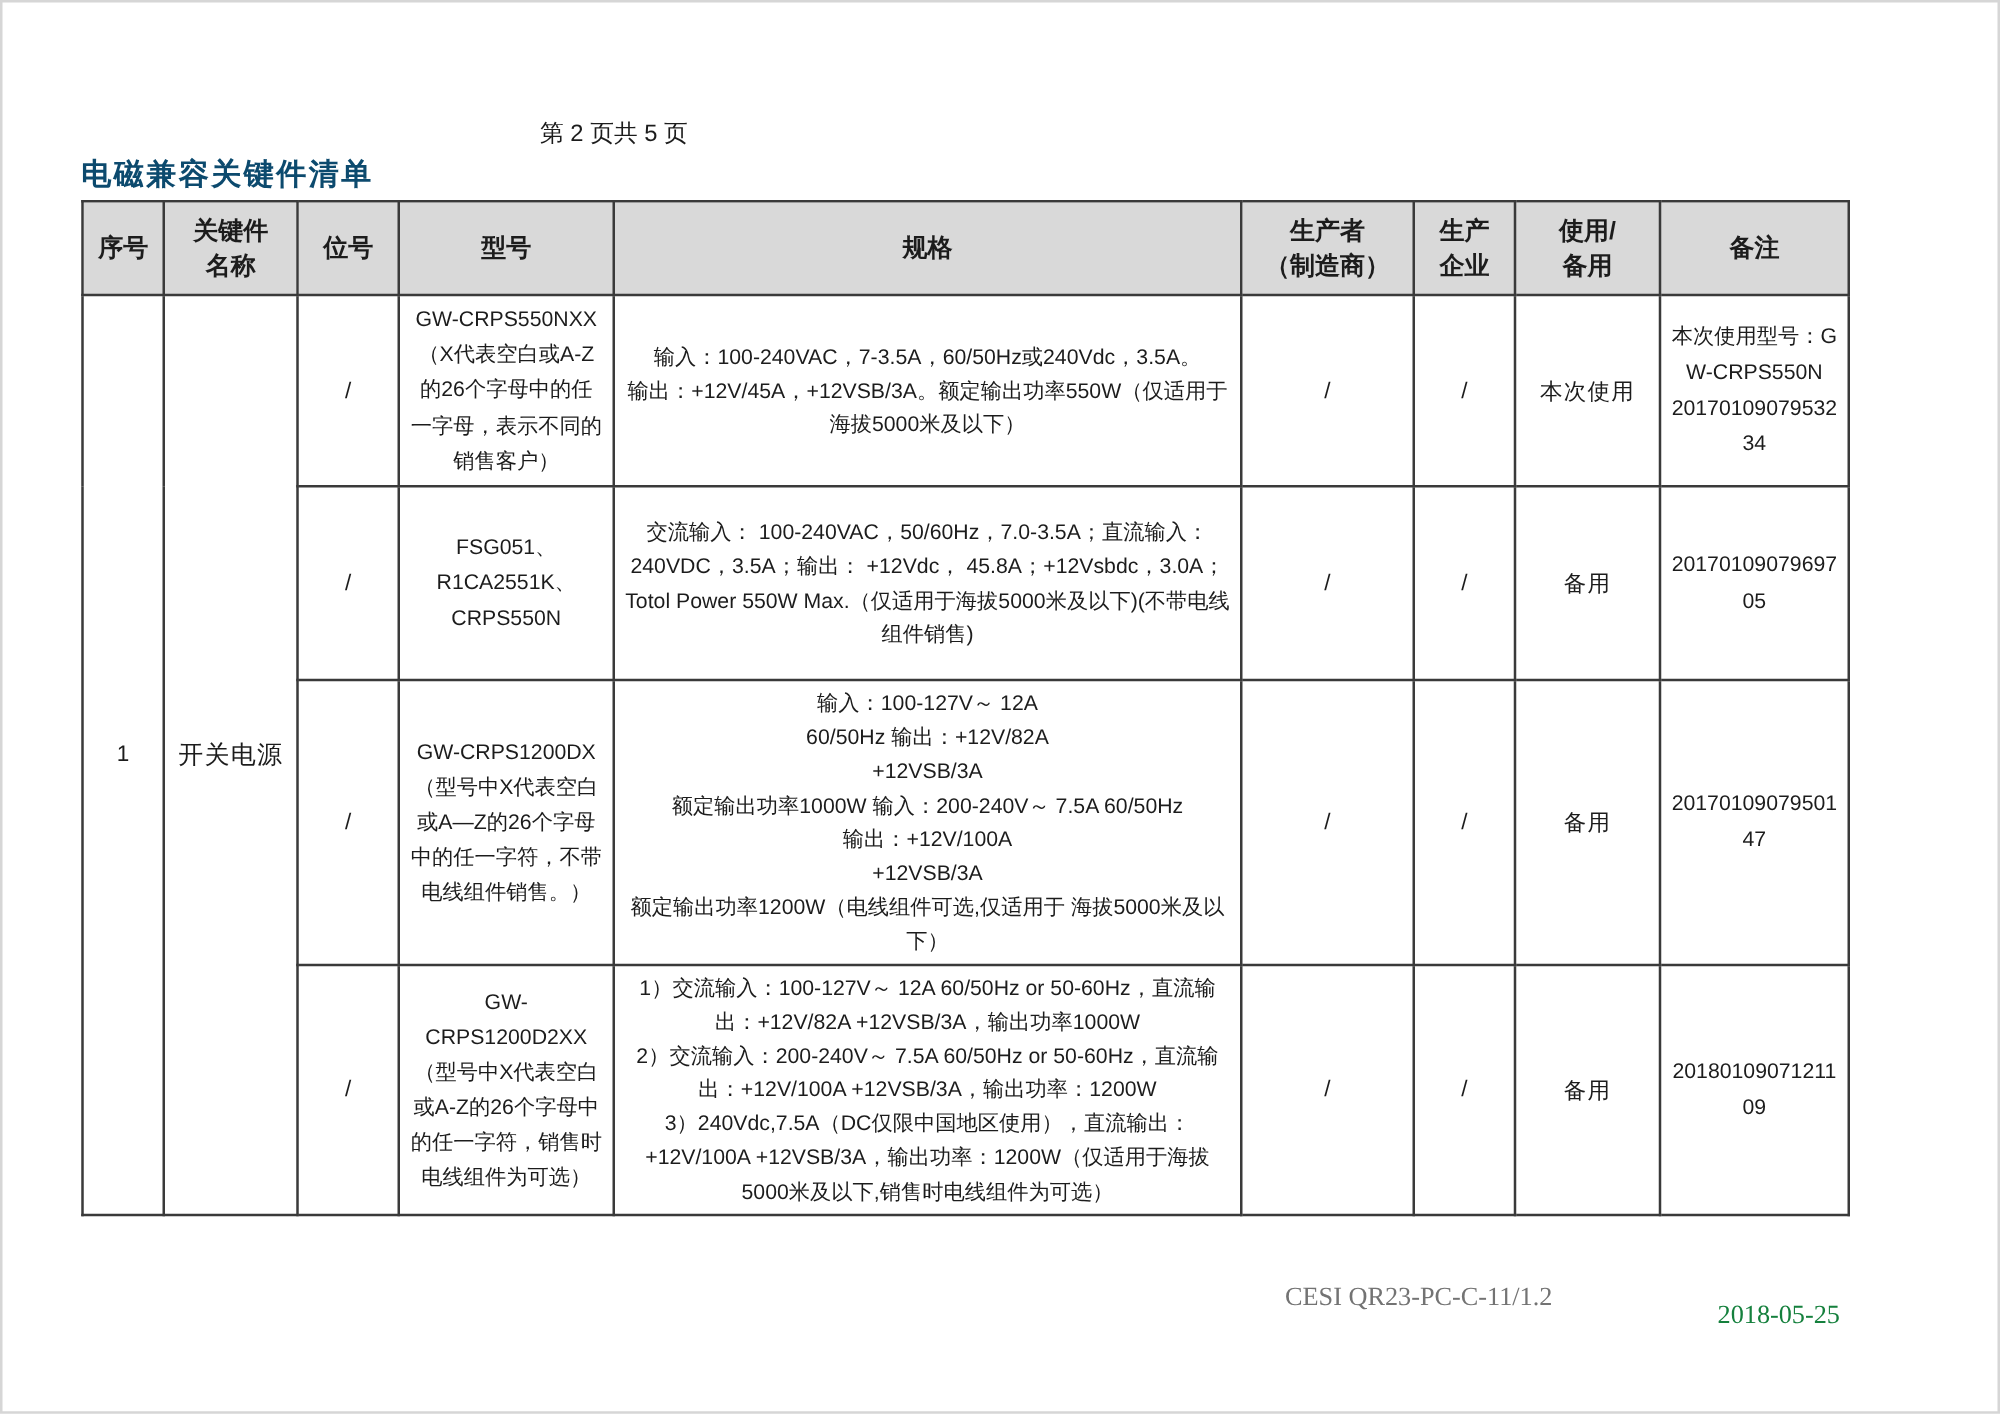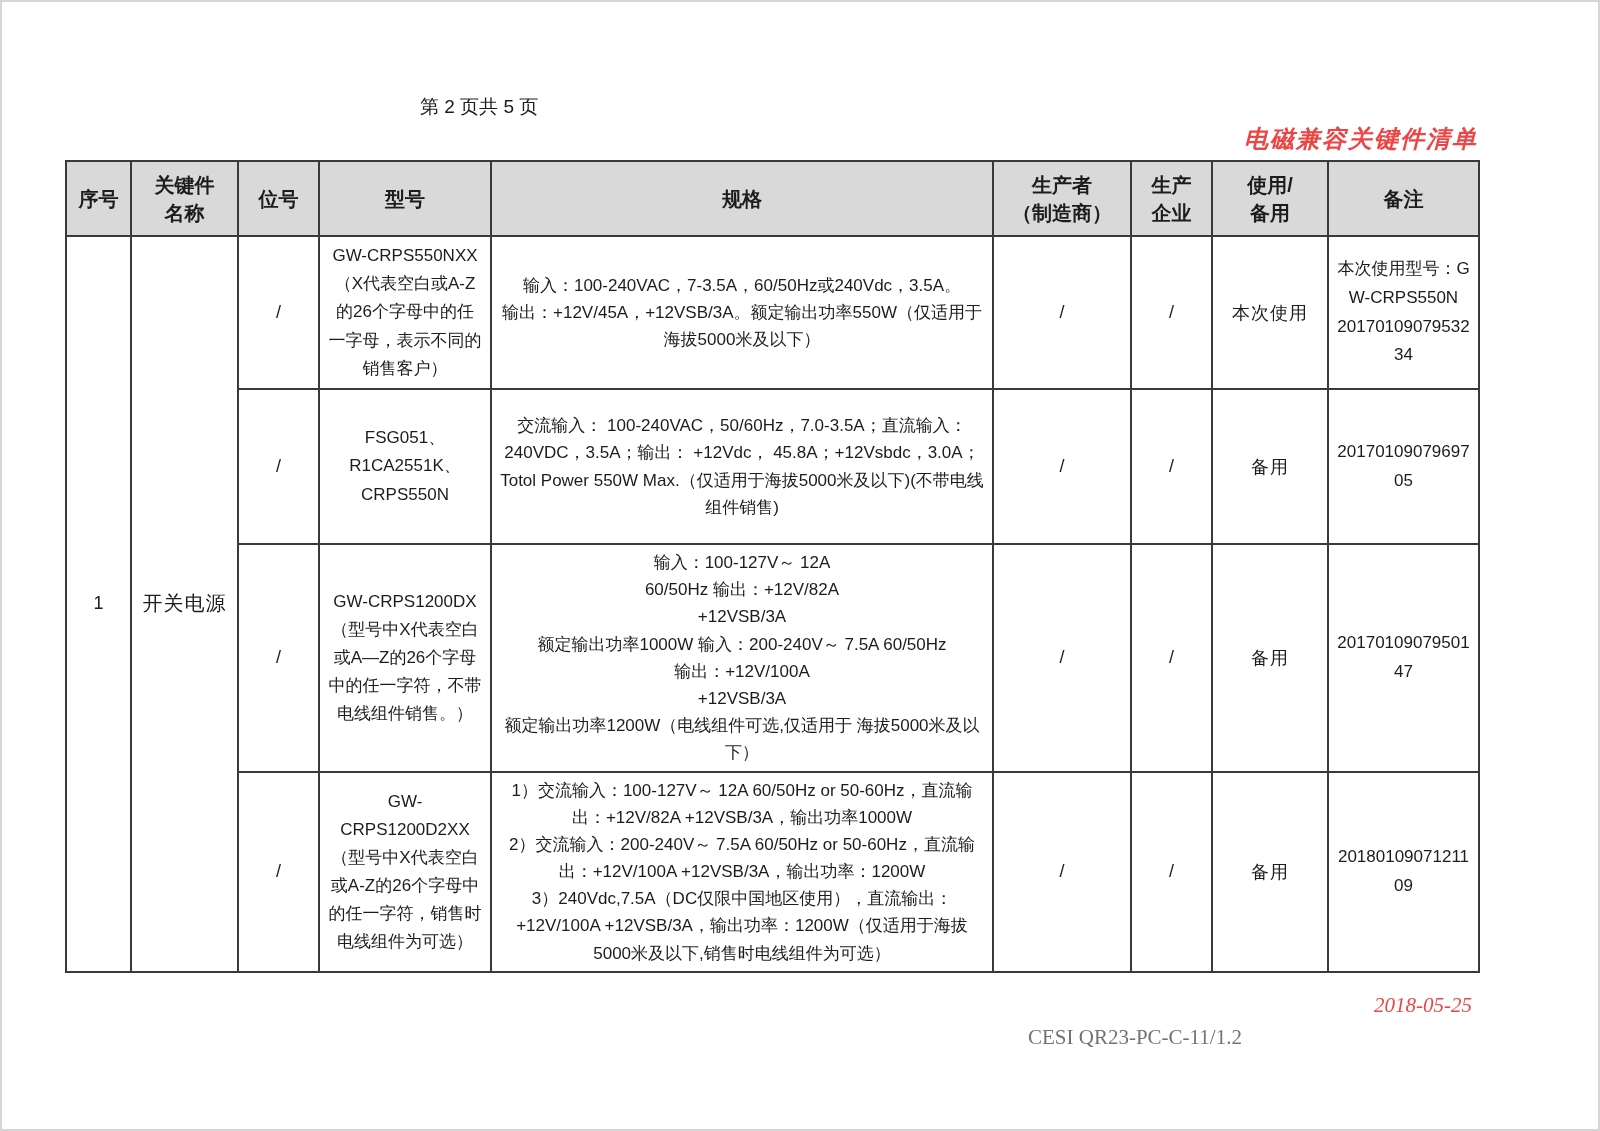--- a/index.html
+++ b/index.html
@@ -9,28 +9,28 @@
     position:relative;
     font-family:"Liberation Sans", sans-serif;
     color:#1c1c1c;
     box-shadow: inset 0 0 0 2px #d6d6d6;
     overflow:hidden;
   }
 
   
   .meta-line { position:absolute; top:94px; left:0; width:1600px; height:24px; font-size:19px; }
   .meta-app    { position:absolute; left:90px;  top:0; }
-  .meta-page   { position:absolute; left:420px; top:0; }
+  .meta-page   { position:absolute; left:432px; top:0; }
   .meta-report { position:absolute; left:620px; top:0; }
 
   
   .doc-title {
     position:absolute; top:123px; left:65px; width:1413px;
-    text-align:right; font-size:24px; font-weight:bold;
-    letter-spacing:2px; color:#ef4444;font-style:italic;
+    text-align:left; font-size:24px; font-weight:bold;
+    letter-spacing:2px; color:#0c4a6e;
   }
 
   
   table.kv {
     position:absolute; left:65px; top:160px; width:1413px;
     border-collapse:collapse; table-layout:fixed;
     font-size:17px;
   }
   table.kv th, table.kv td {
     border:2px solid #3a3a3a;
@@ -55,21 +55,21 @@
   td.seq-cell   { font-size:18px; }
   td.name-cell  { font-size:20px; letter-spacing:1px; }
   td.pos-cell   { font-size:18px; }
   td.model-cell { line-height:1.65; padding:4px 6px;margin-top:16px; }
   td.spec-cell  { white-space:pre-line; line-height:1.6; padding:4px 10px; }
   td.usage-cell { font-size:18px; letter-spacing:1px;margin-left:46px; }
   td.remark-cell{ white-space:pre-line; word-break:break-all; line-height:1.7; padding:4px 12px; }
 
   
   .footer-code { position:absolute; left:1028px; top:1025px; font-family:"Liberation Serif", serif; font-size:21px; color:#737373; }
-  .footer-date { position:absolute; left:1374px; top:993px; font-family:"Liberation Serif", serif; font-size:21px; color:#ef4444;font-style:italic; }
+  .footer-date { position:absolute; left:1374px; top:1039px; font-family:"Liberation Serif", serif; font-size:21px; color:#15803d; }
 </style>
 </head>
 <body>
 
 <div class="meta-line">
   <span class="meta-page">第 2 页共 5 页</span>
 </div>
 
 <div class="doc-title">电磁兼容关键件清单</div>
 

